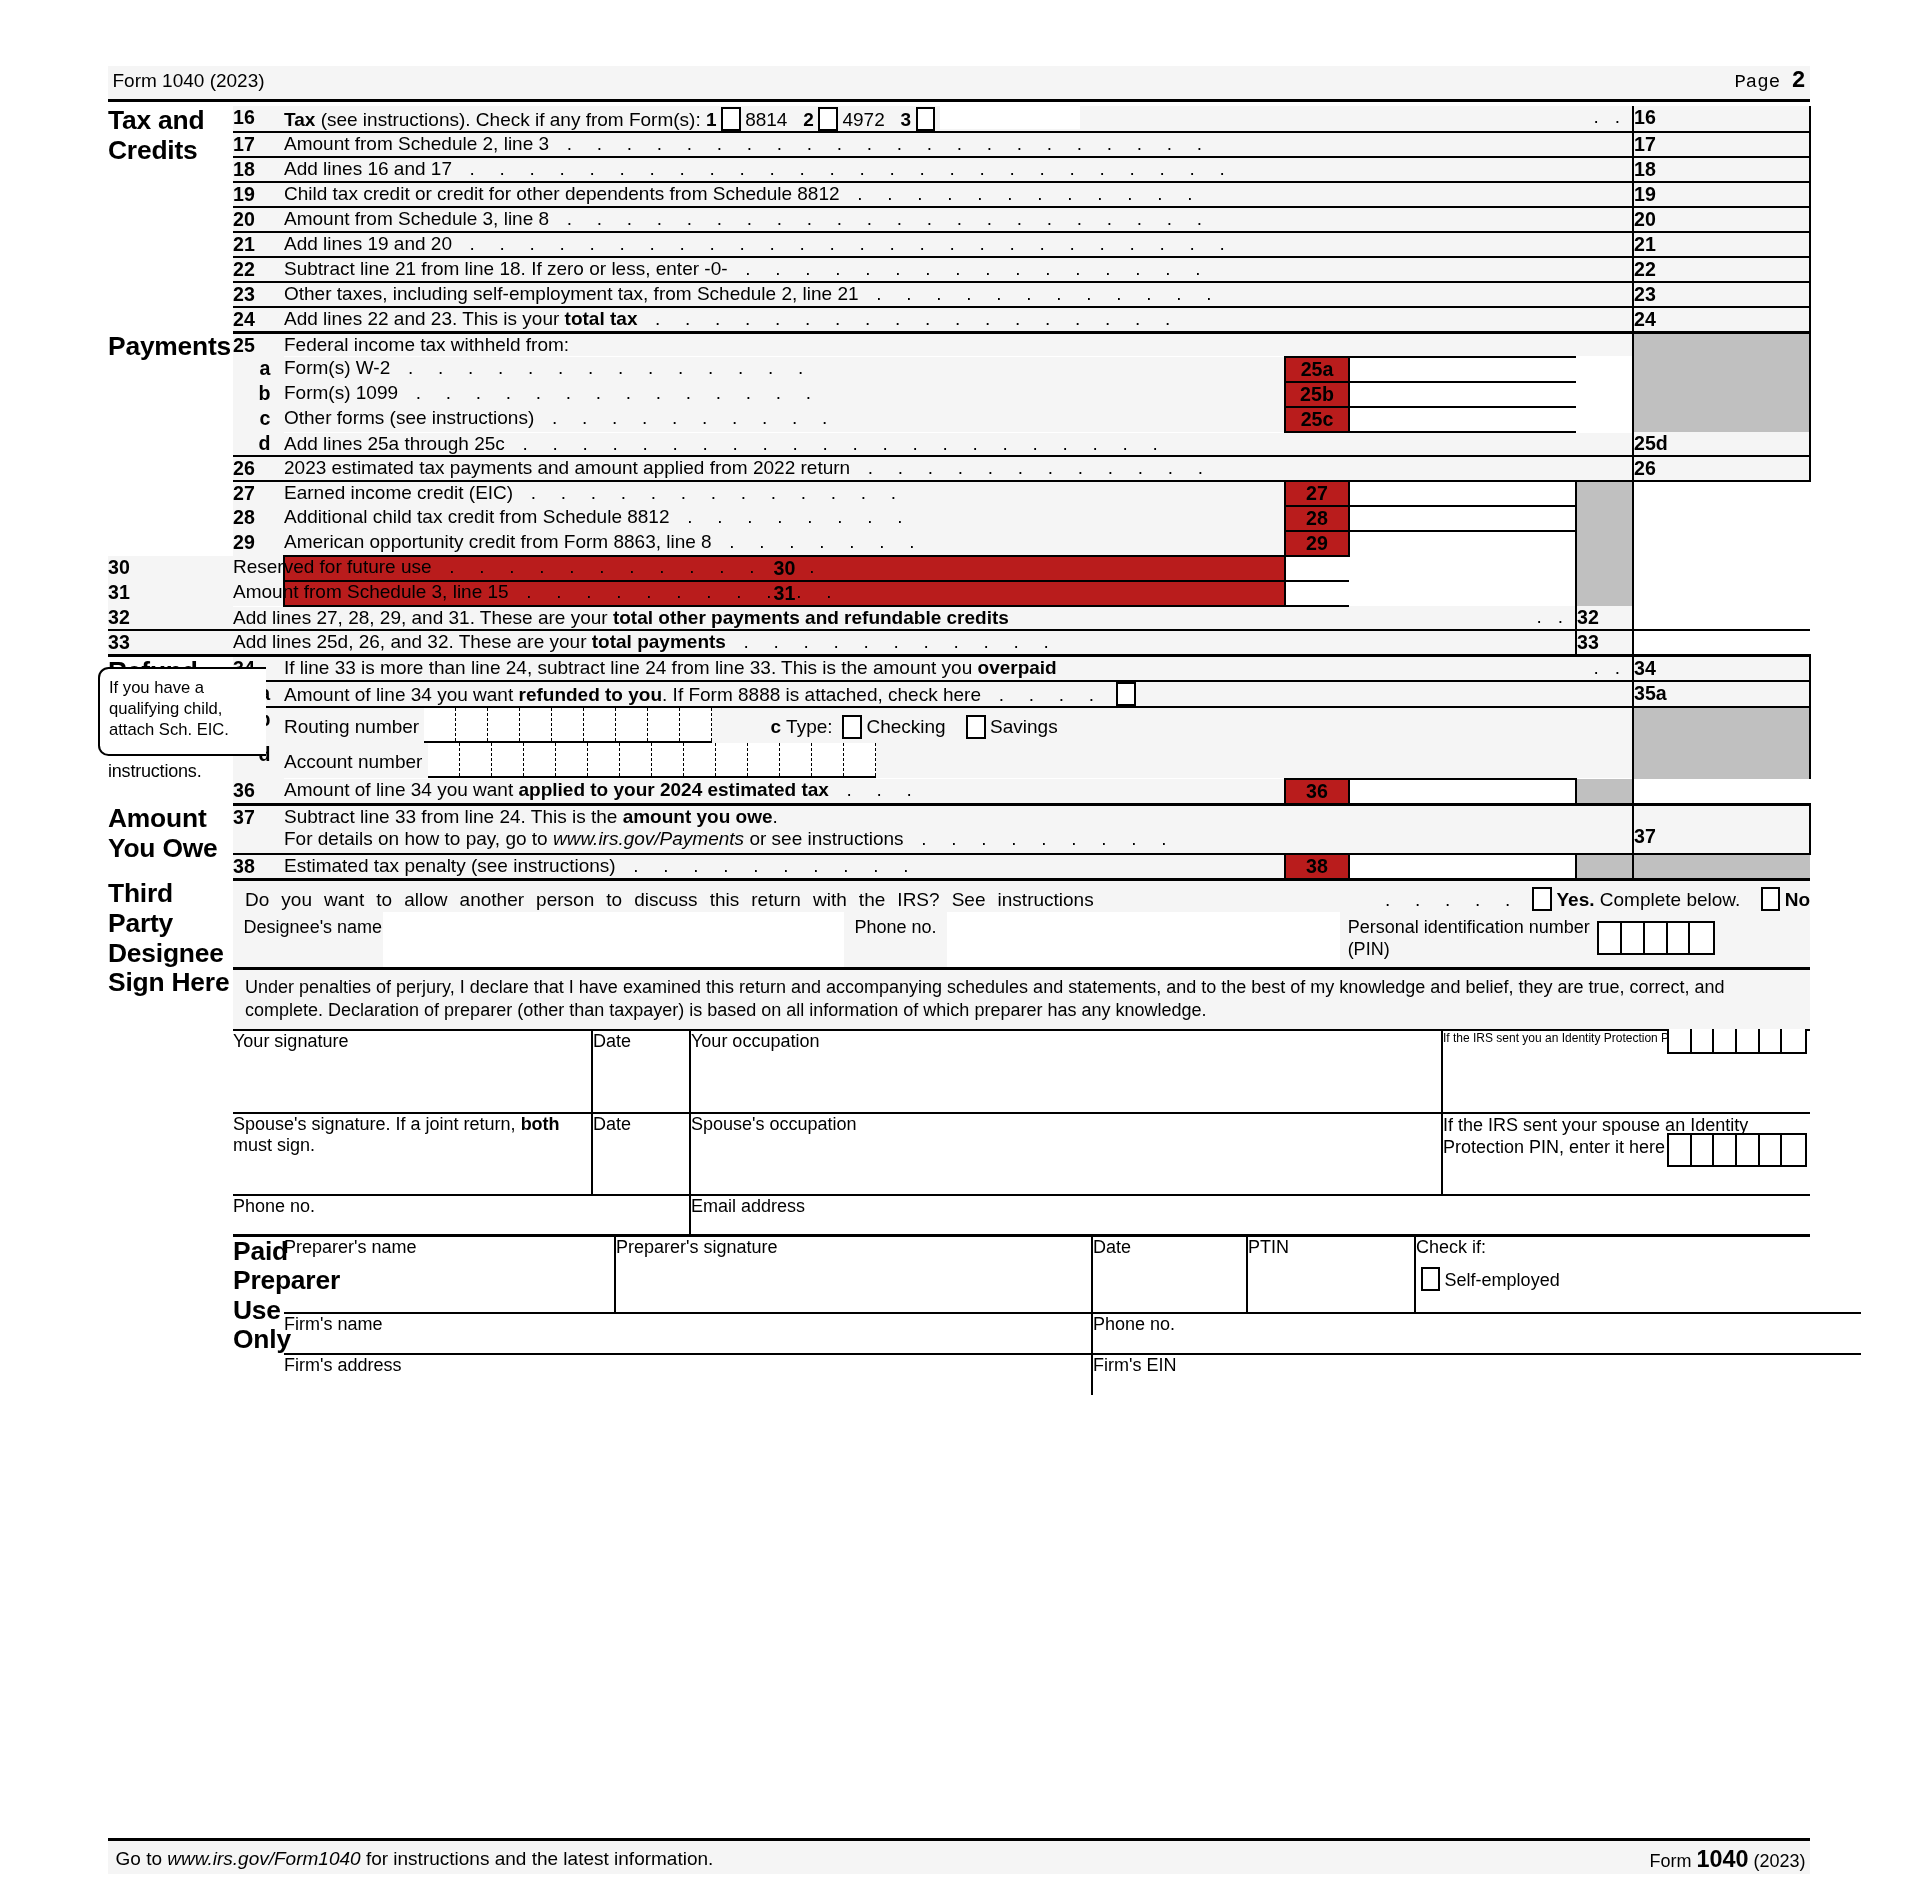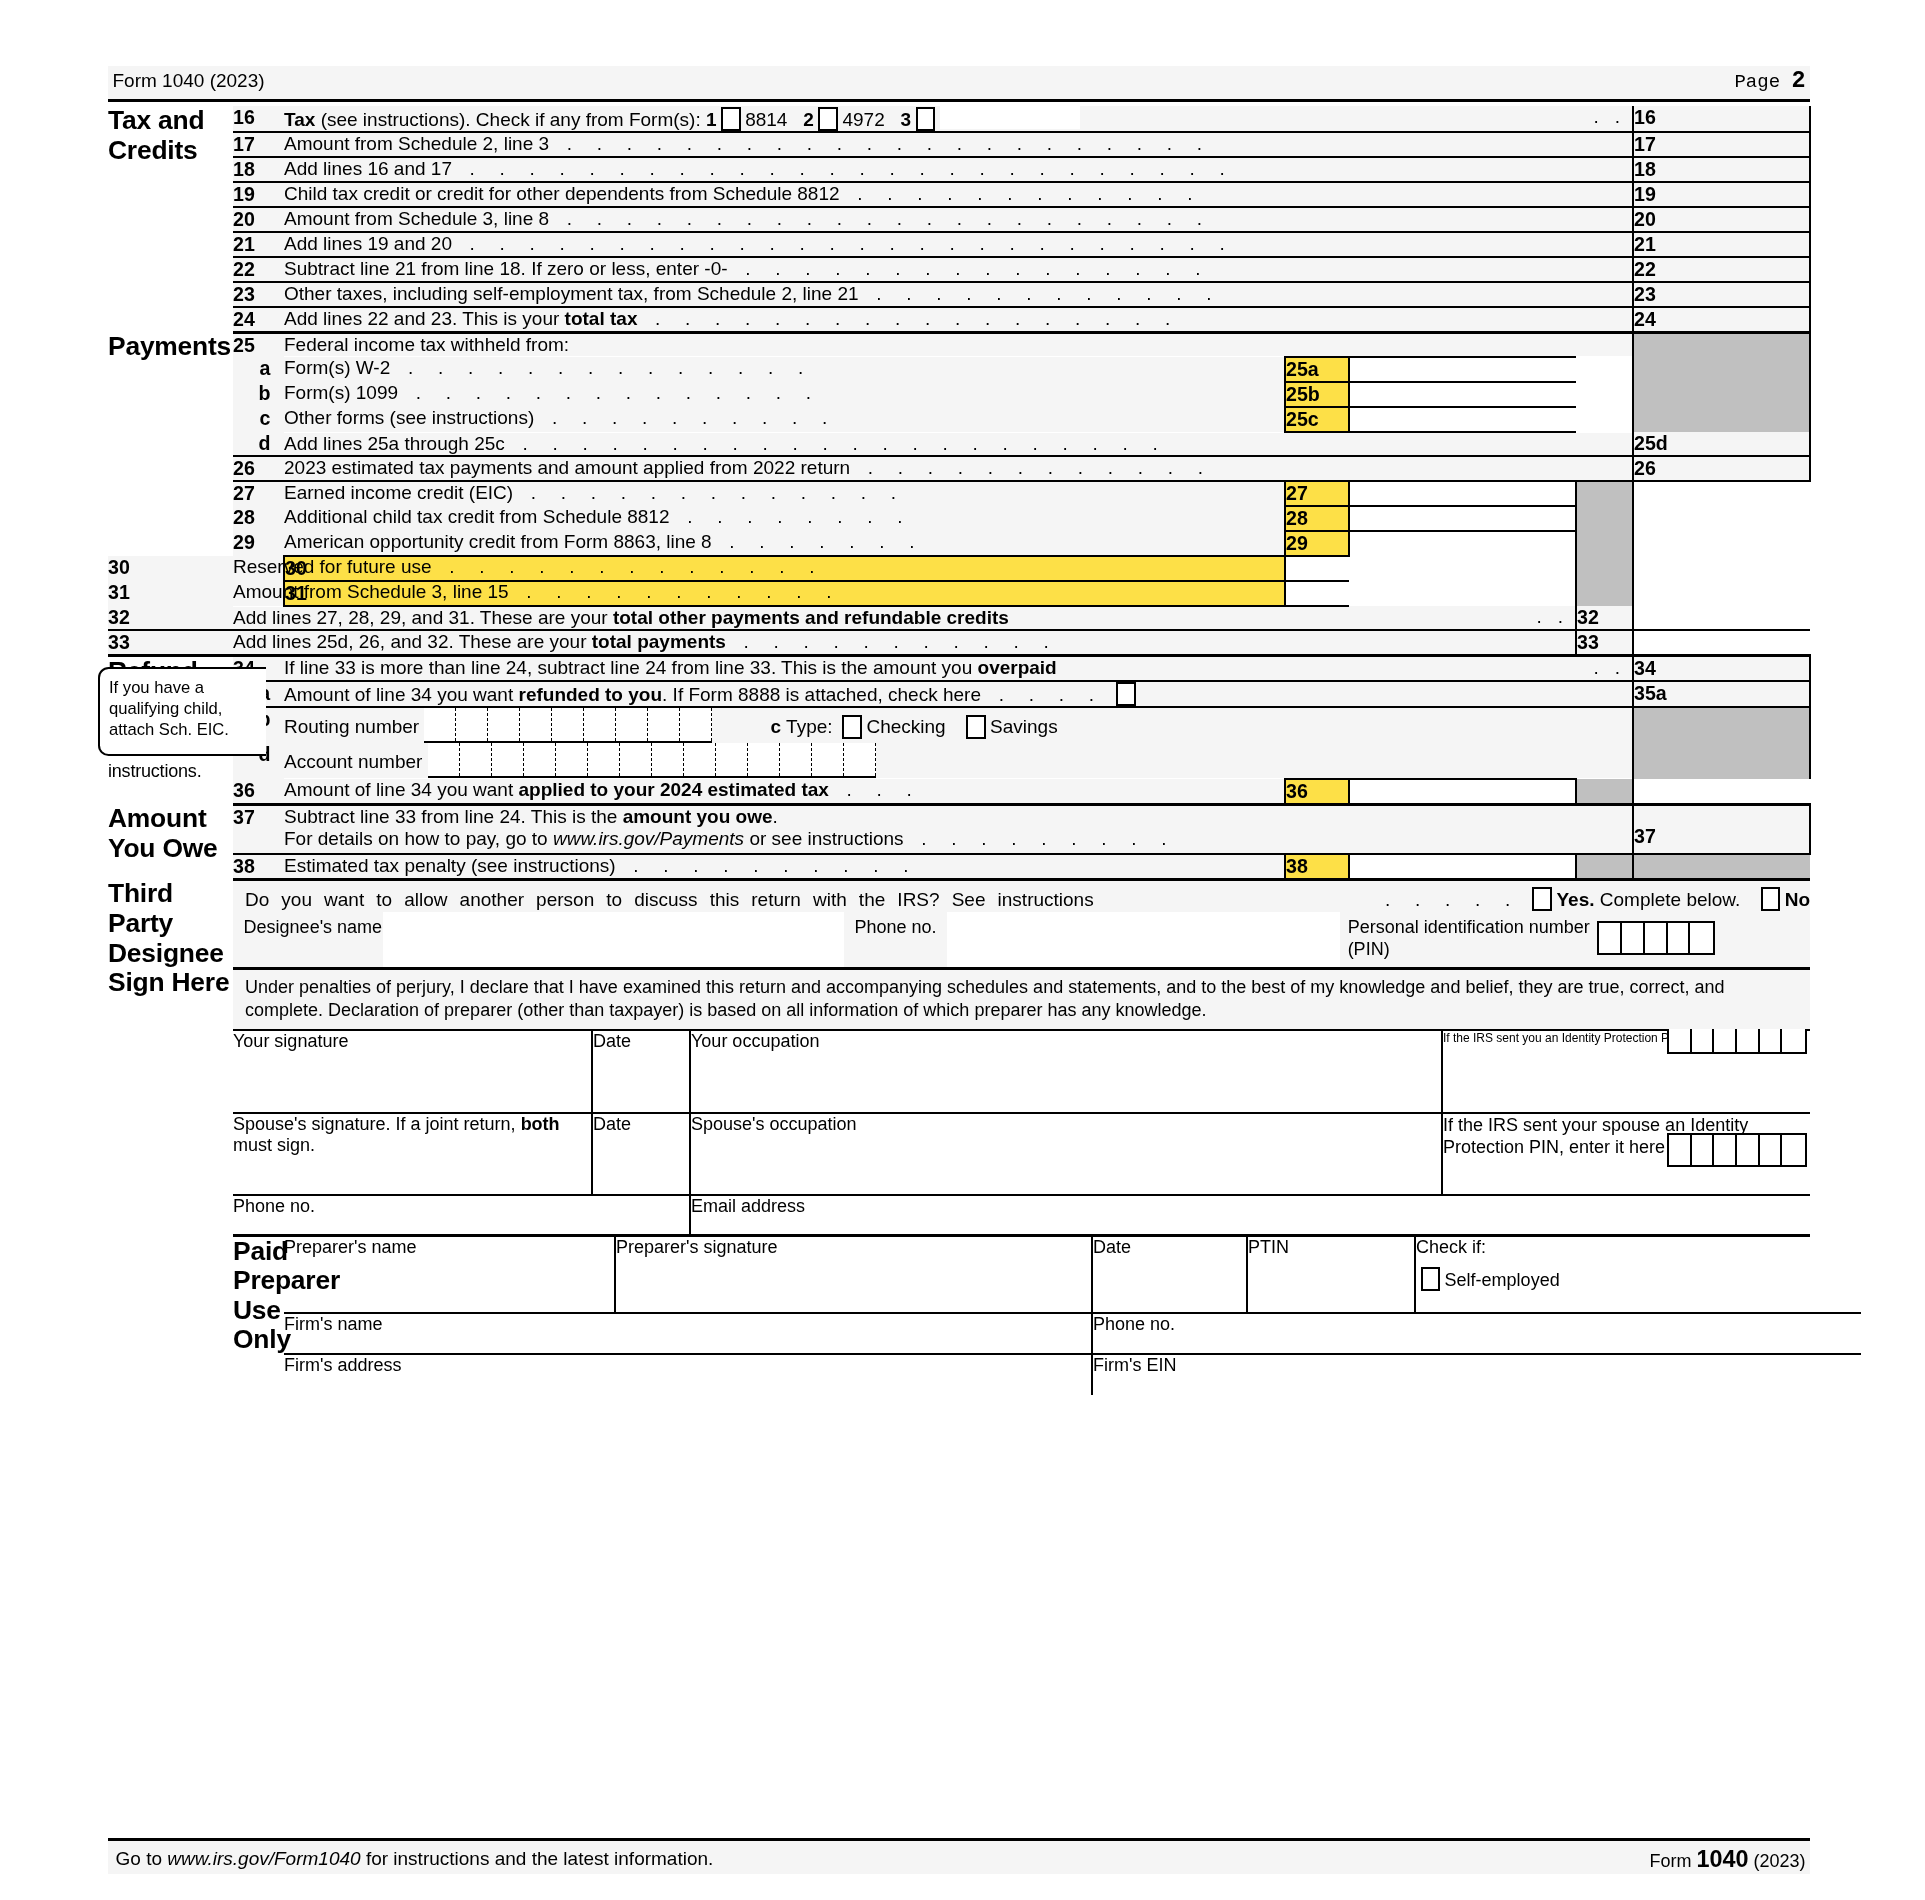--- a/index.html
+++ b/index.html
@@ -77,24 +77,25 @@
     font-weight:bold; font-size:19.6px;
     background:#f5f5f5;
     padding:4.5px 0 0 9px;
     border-left:2.3px solid #000;
   }
   .amtbox {
     background:#ffffff;
     border-left:2.3px solid #000;
   }
   .innerlabel {
-    font-weight:bold; font-size:19.6px; background:#fde047;
+    font-weight:bold; font-size:19.6px; background:#b91c1c;
     padding-left:9px; padding-top:3.8px;
     border-left:2.3px solid #000;
     border-top:2.3px solid #000;
+    text-align:center;
   }
   .innerbox {
     background:#ffffff;
     border-left:2.3px solid #000;
     border-top:2.3px solid #000;
   }
 
   .bb { border-bottom:2.3px solid #000; }
   .bbt { border-bottom:3.8px solid #000; }
   .bl { border-left:2.3px solid #000; }

